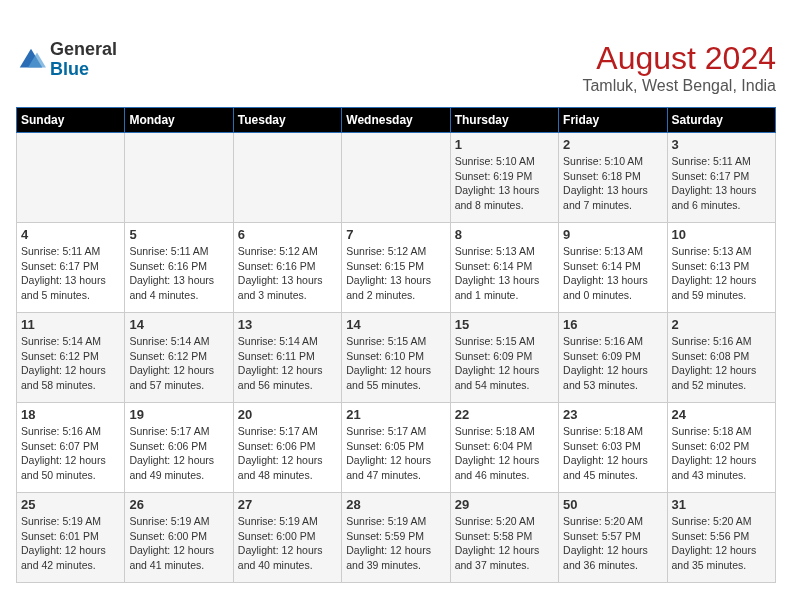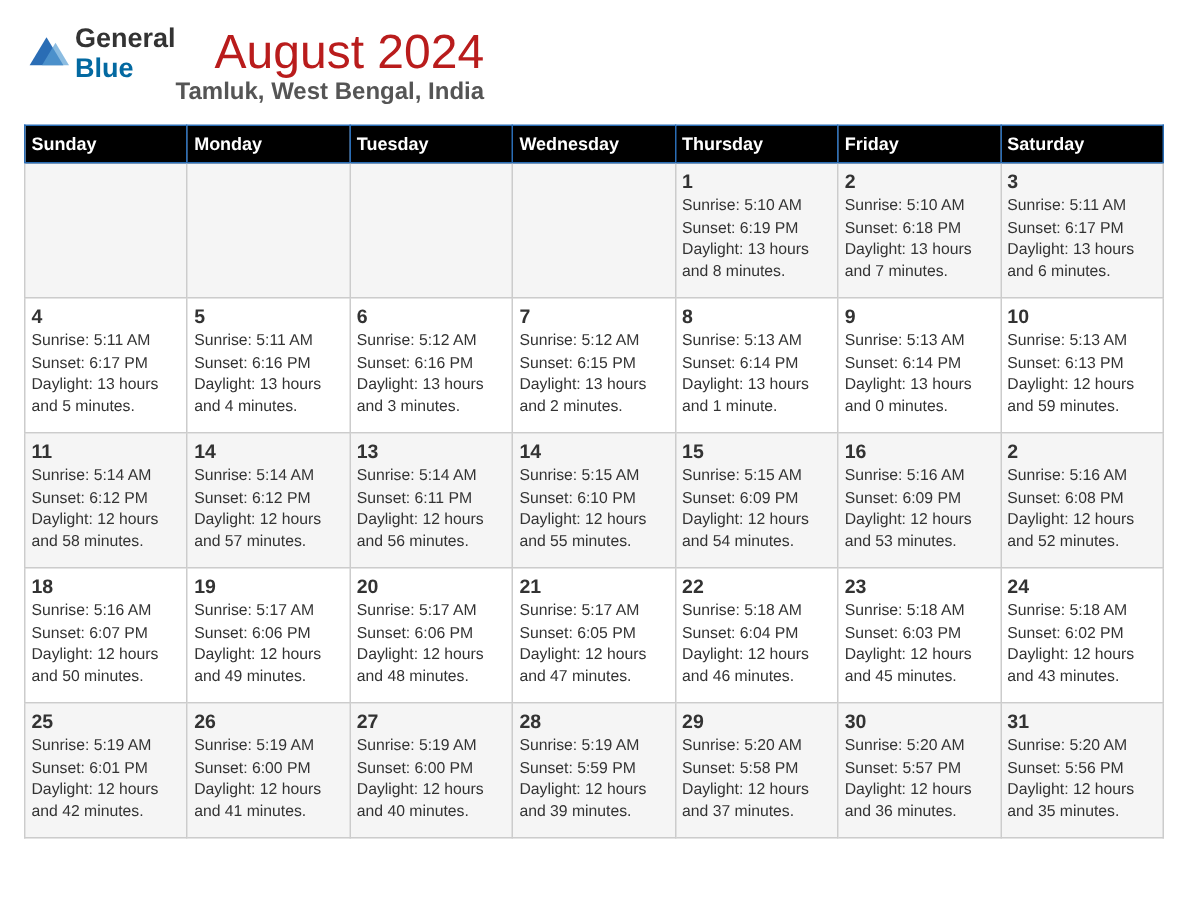--- a/index.html
+++ b/index.html
@@ -5,22 +5,24 @@
     * { box-sizing: border-box; margin: 0; padding: 0; }
     body {
       font-family: Arial, sans-serif;
       background: #fff;
       width: 792px;
       min-height: 612px;
       padding: 16px;
     }
     .header {
       display: flex;
+      justify-content: space-between;
       align-items: flex-start;
       margin-bottom: 12px;
+      margin-top: 24px;
     }
     .logo {
       display: flex;
       align-items: center;
     }
     .logo-text {
       font-size: 18px;
       font-weight: bold;
       line-height: 1.1;
     }
@@ -34,21 +36,21 @@
     .title-block {
       text-align: right;
     }
     .title-block h1 {
       font-size: 32px;
       font-weight: normal;
       color: #b91c1c;
     }
     .title-block h2 {
       font-size: 16px;
-      font-weight: bold;
+      font-weight: normal;
       color: #555;
     }
     table {
       width: 100%;
       border-collapse: collapse;
       font-size: 11px;
     }
     thead tr th {
       background-color: #000000;
       color: #fff;
@@ -332,21 +334,21 @@
 and 39 minutes.</div>
         </td>
         <td>
           <span class="day-num">29</span>
           <div class="day-info" style="white-space: pre-line;">Sunrise: 5:20 AM
 Sunset: 5:58 PM
 Daylight: 12 hours
 and 37 minutes.</div>
         </td>
         <td>
-          <span class="day-num">30</span>
+          <span class="day-num">50</span>
           <div class="day-info" style="white-space: pre-line;">Sunrise: 5:20 AM
 Sunset: 5:57 PM
 Daylight: 12 hours
 and 36 minutes.</div>
         </td>
         <td>
           <span class="day-num">31</span>
           <div class="day-info" style="white-space: pre-line;">Sunrise: 5:20 AM
 Sunset: 5:56 PM
 Daylight: 12 hours

